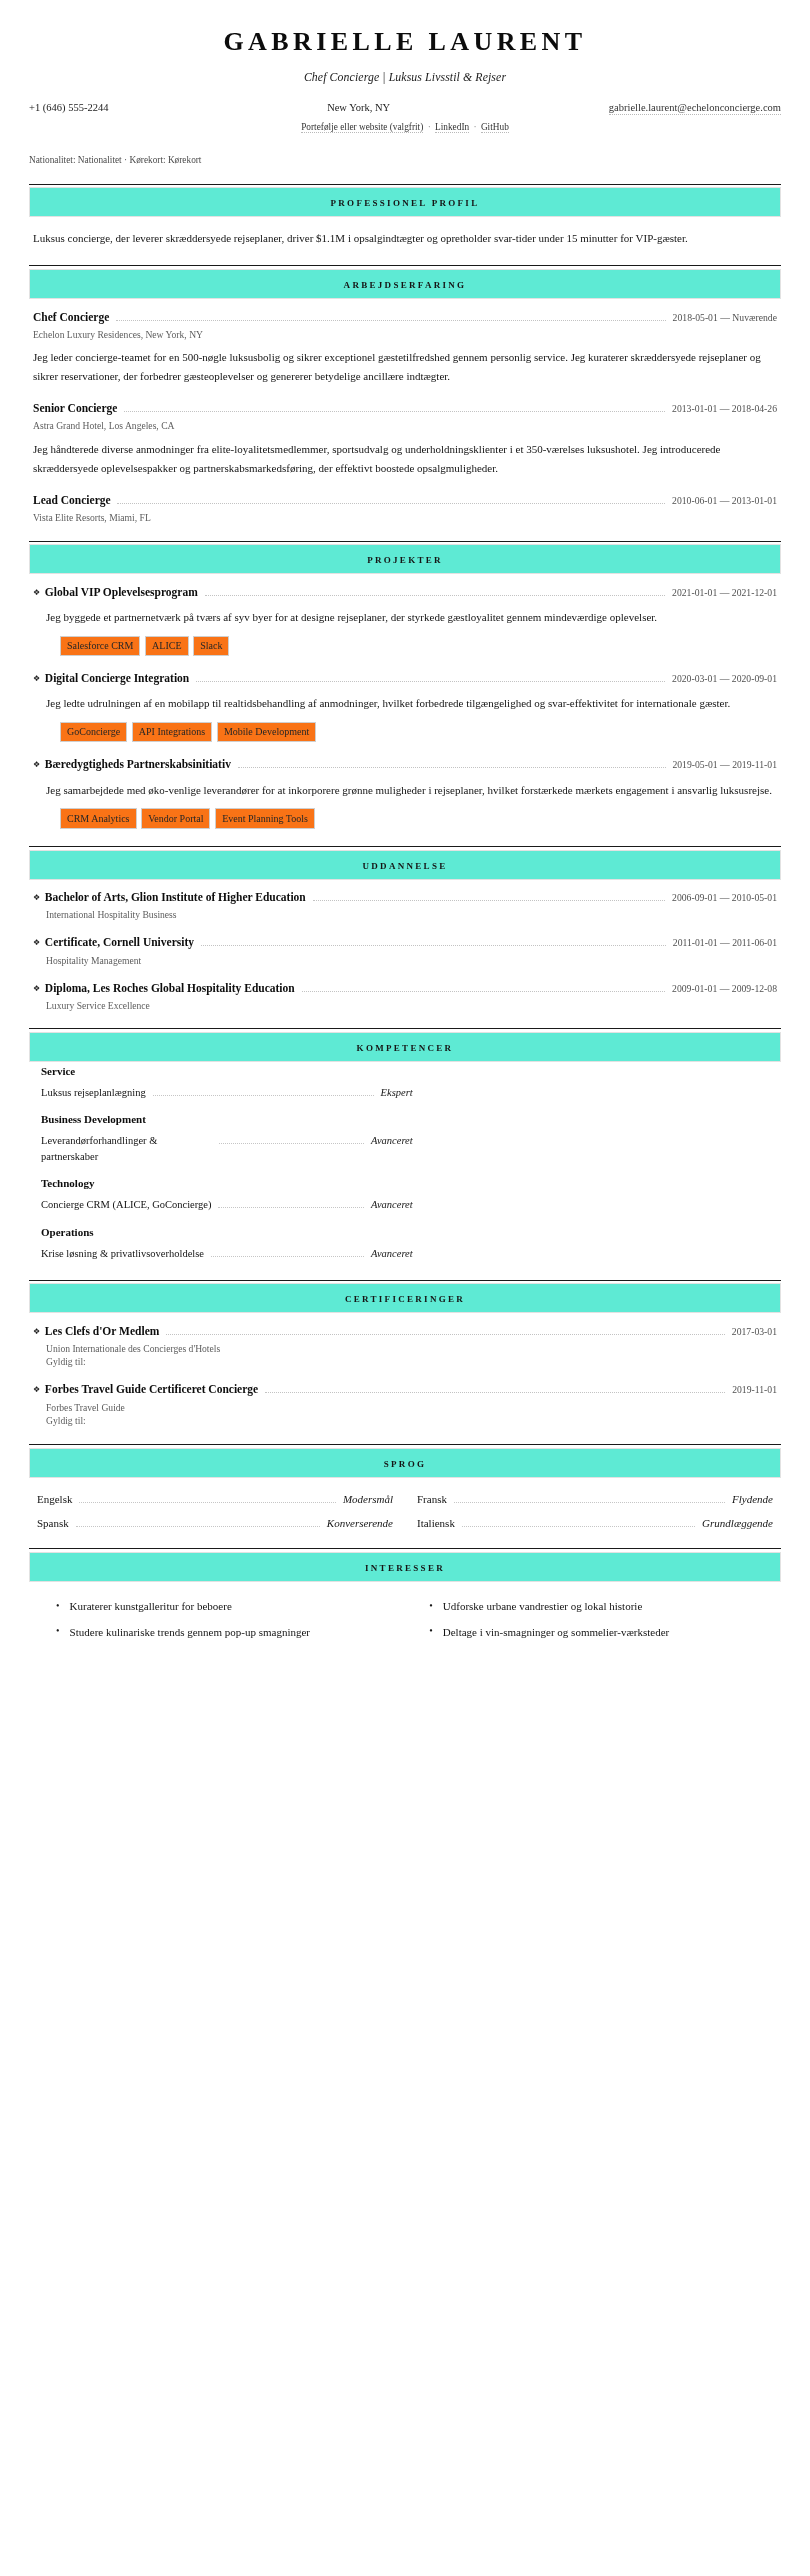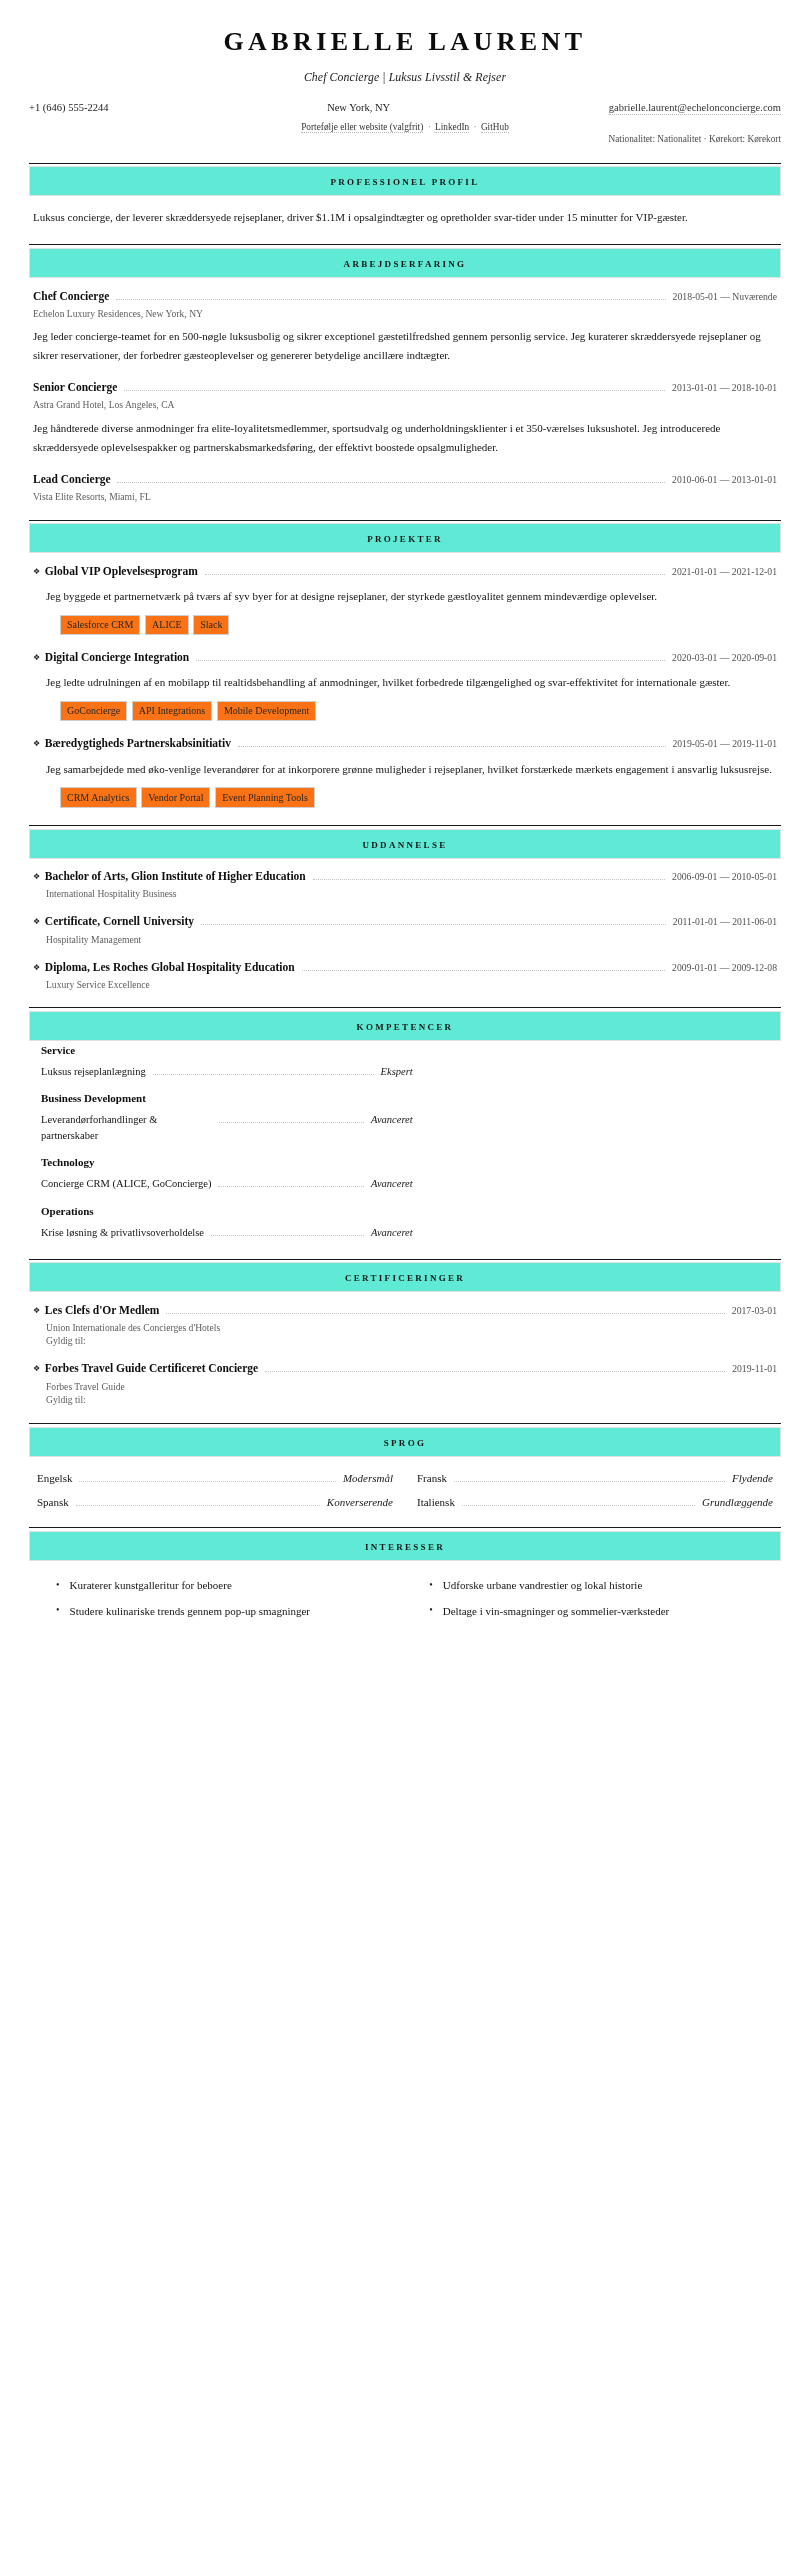--- a/index.html
+++ b/index.html
@@ -55,24 +55,24 @@
     padding-bottom: 0.7px;
   }
   .links-line {
     margin-top: 8.8px;
     font-size: 9.3px;
     color: #4a4a4a;
     text-align: center;
   }
   .links-line .sep { color: #888; padding: 0 2px; }
   .meta-line {
-    margin-top: 2px;
+    margin-top: 23px;
     font-size: 9.3px;
     color: #4a4a4a;
-    text-align: right;
+    text-align: left;
   }
 
   
   .section { margin-top: 17.6px; }
   .sec-rule {
     border-top: 1.8px solid #1a1a1a;
     margin: 0 0 2.7px 0;
   }
   .sec-band {
     background: #5eead4;
@@ -301,21 +301,21 @@
             <span class="leader"></span>
             <span class="entry-date">2018-05-01 — Nuværende</span>
           </div>
           <div class="entry-sub">Echelon Luxury Residences, New York, NY</div>
           <div class="entry-desc">Jeg leder concierge-teamet for en 500-nøgle luksusbolig og sikrer exceptionel gæstetilfredshed gennem personlig service. Jeg kuraterer skræddersyede rejseplaner og sikrer reservationer, der forbedrer gæsteoplevelser og genererer betydelige ancillære indtægter.</div>
         </div>
         <div class="entry">
           <div class="entry-head">
             <span class="entry-title">Senior Concierge</span>
             <span class="leader"></span>
-            <span class="entry-date">2013-01-01 — 2018-10-01</span>
+            <span class="entry-date">2013-01-01 — 2018-04-26</span>
           </div>
           <div class="entry-sub">Astra Grand Hotel, Los Angeles, CA</div>
           <div class="entry-desc">Jeg håndterede diverse anmodninger fra elite-loyalitetsmedlemmer, sportsudvalg og underholdningsklienter i et 350-værelses luksushotel. Jeg introducerede skræddersyede oplevelsespakker og partnerskabsmarkedsføring, der effektivt boostede opsalgmuligheder.</div>
         </div>
         <div class="entry">
           <div class="entry-head">
             <span class="entry-title">Lead Concierge</span>
             <span class="leader"></span>
             <span class="entry-date">2010-06-01 — 2013-01-01</span>
           </div>

